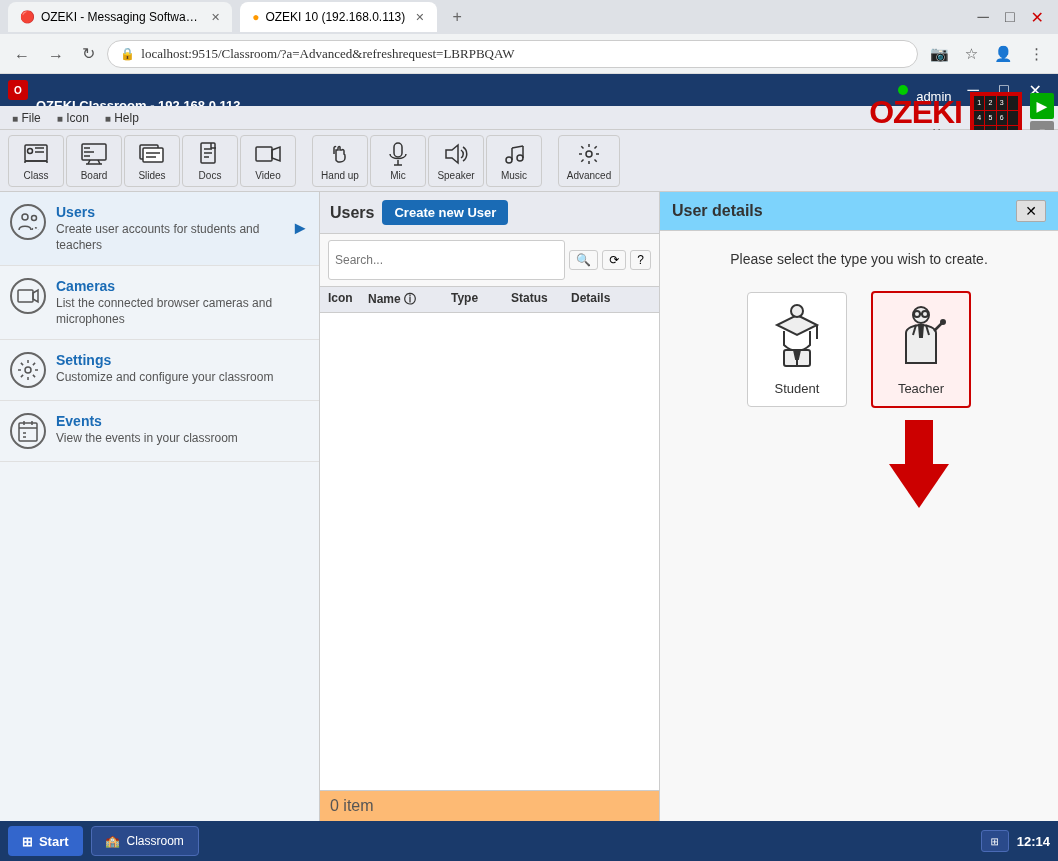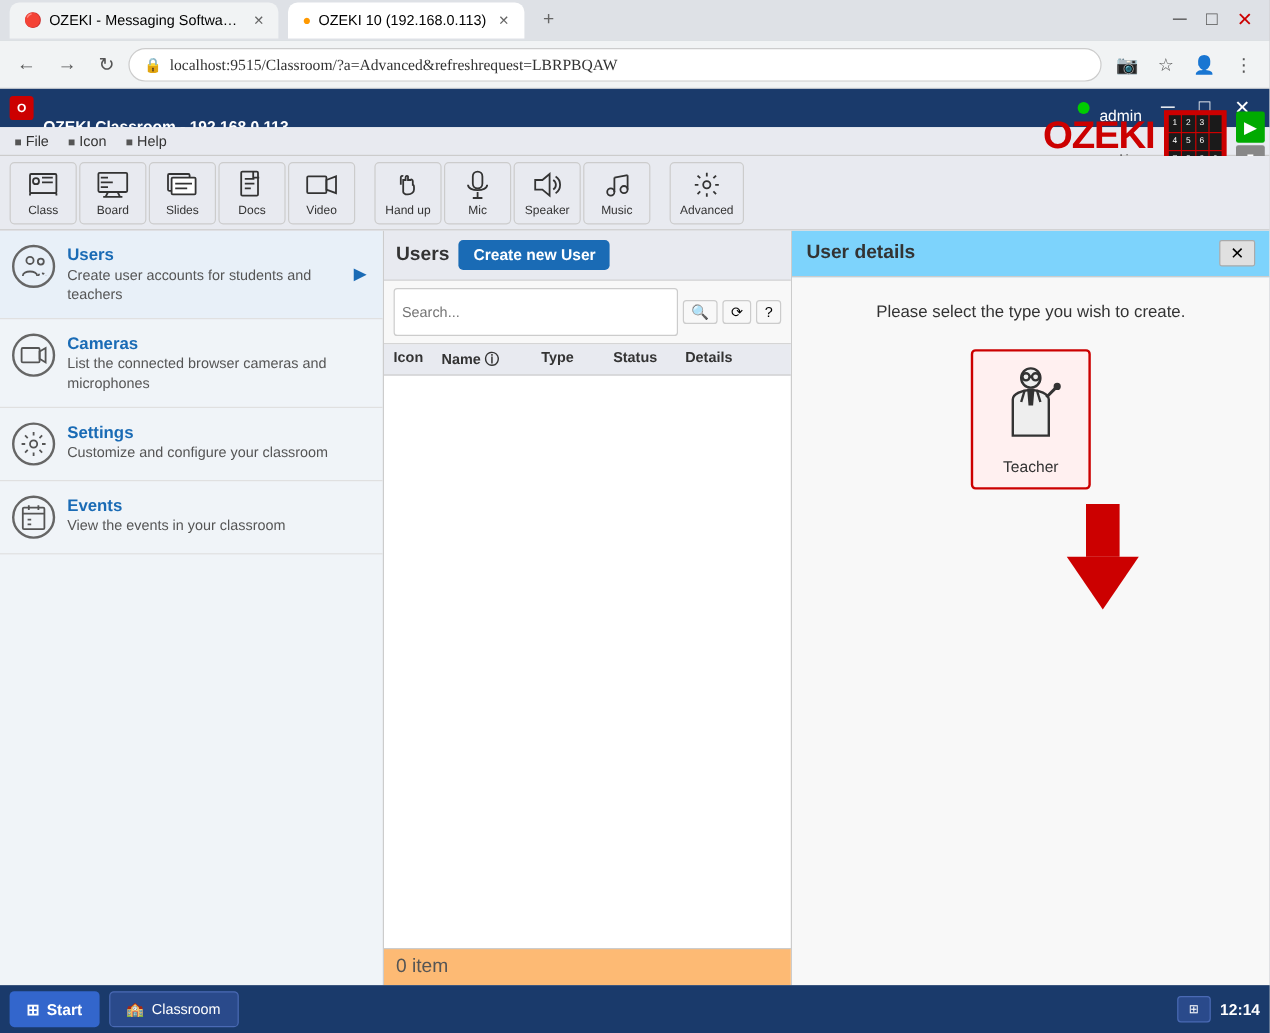--- a/index.html
+++ b/index.html
@@ -588,20 +588,36 @@
 
     <div class="user-details-panel">
       <div class="user-details-header">
         <span class="user-details-title">User details</span>
         <button class="close-panel-btn">✕</button>
       </div>
       <div class="user-details-content">
         <div class="user-type-prompt">Please select the type you wish to create.</div>
         <div class="user-type-options">
 
+          <div class="user-type-card">
+            <svg class="user-type-icon" viewBox="0 0 70 70" fill="none" stroke="#333" stroke-width="2">
+
+              <polygon points="35,12 55,22 35,32 15,22" fill="#eee" stroke="#333"></polygon>
+              <line x1="55" y1="22" x2="55" y2="36"></line>
+              <path d="M22 28 L22 42 C22 42 28 48 35 48 C42 48 48 42 48 42 L48 28"></path>
+
+              <rect x="22" y="47" width="26" height="16" rx="2" fill="#eee"></rect>
+
+              <line x1="35" y1="47" x2="35" y2="63"></line>
+              <polygon points="32,47 38,47 36,56 34,56" fill="#333"></polygon>
+
+              <circle cx="35" cy="8" r="6" fill="#eee"></circle>
+            </svg>
+            <span class="user-type-label">Student</span>
+          </div>
 
           <div class="user-type-card selected">
             <svg class="user-type-icon" viewBox="0 0 70 70" fill="none" stroke="#333" stroke-width="2">
 
               <circle cx="35" cy="12" r="8" fill="#eee"></circle>
 
               <circle cx="31" cy="11" r="3" fill="none"></circle>
               <circle cx="39" cy="11" r="3" fill="none"></circle>
               <line x1="34" y1="11" x2="36" y2="11"></line>
 

